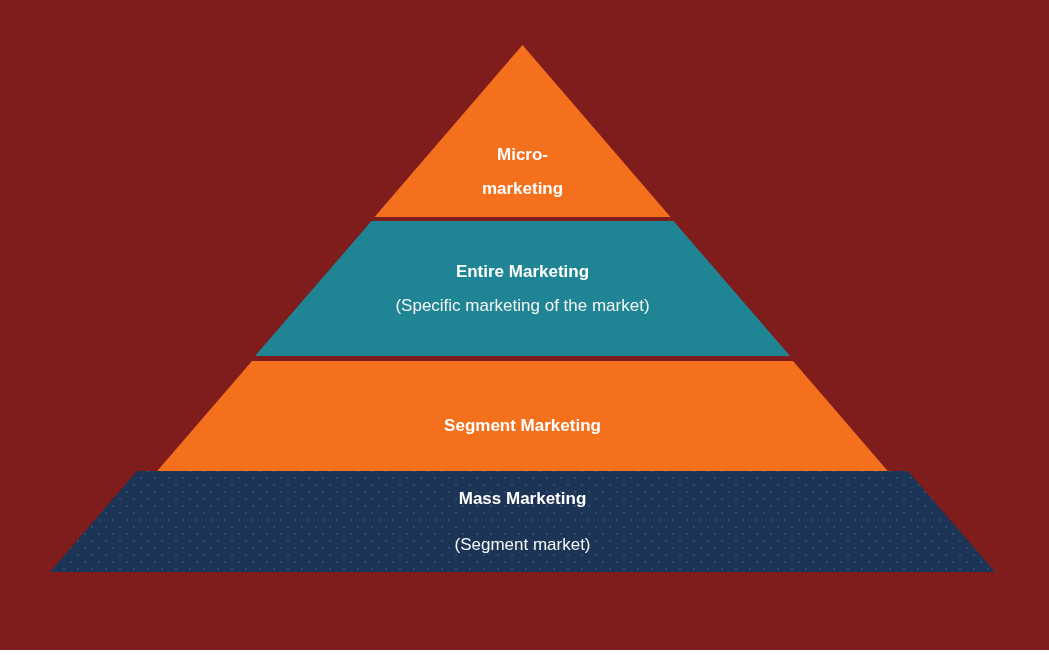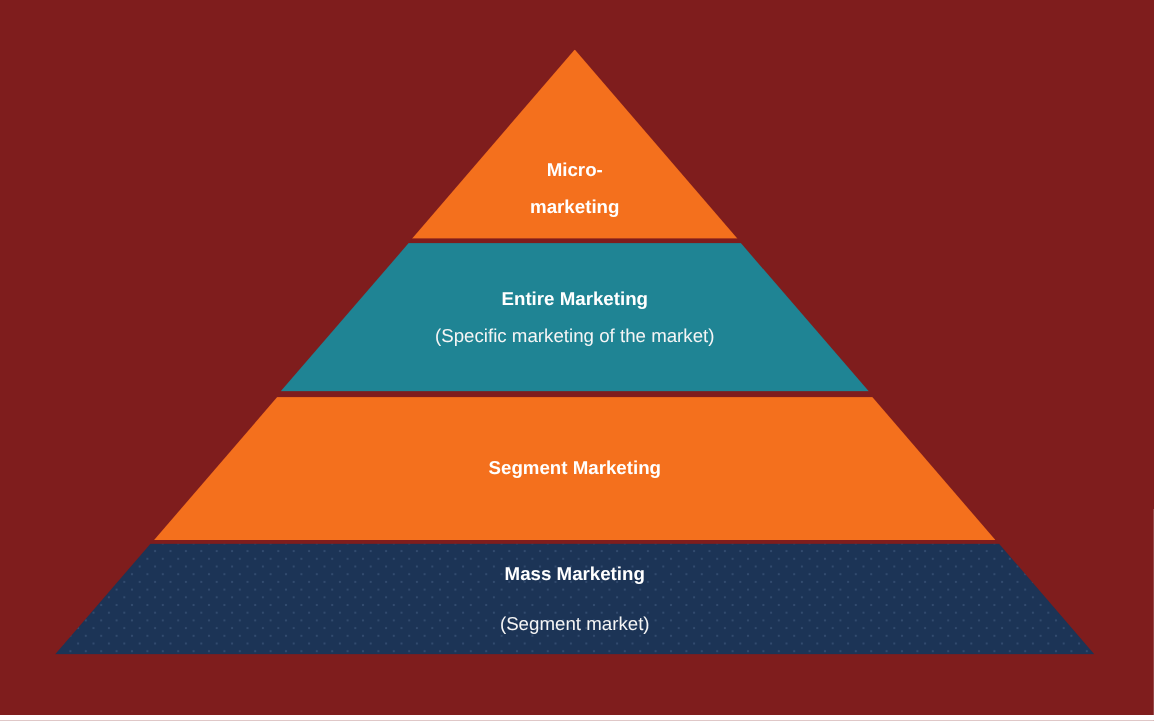--- a/index.html
+++ b/index.html
@@ -62,21 +62,21 @@
     clip-path: polygon(321.5px 0px, 623.5px 0px, 740px 135px, 205px 135px);
   }
   
   .level-3 {
     top: 316px;
     height: 130px;
     clip-path: polygon(202px 0px, 743px 0px, 855px 130px, 90px 130px);
   }
   
   .level-4 {
-    top: 449px;
+    top: 426px;
     height: 101px;
     clip-path: polygon(87px 0px, 858px 0px, 945px 101px, 0px 101px);
     gap: 12px;
   }
   .dotted {
     background-image:
       radial-gradient(rgba(150, 180, 220, 0.18) 1px, transparent 1.4px),
       radial-gradient(rgba(150, 180, 220, 0.18) 1px, transparent 1.4px);
     background-size: 14px 14px;
     background-position: 0 0, 7px 7px;

